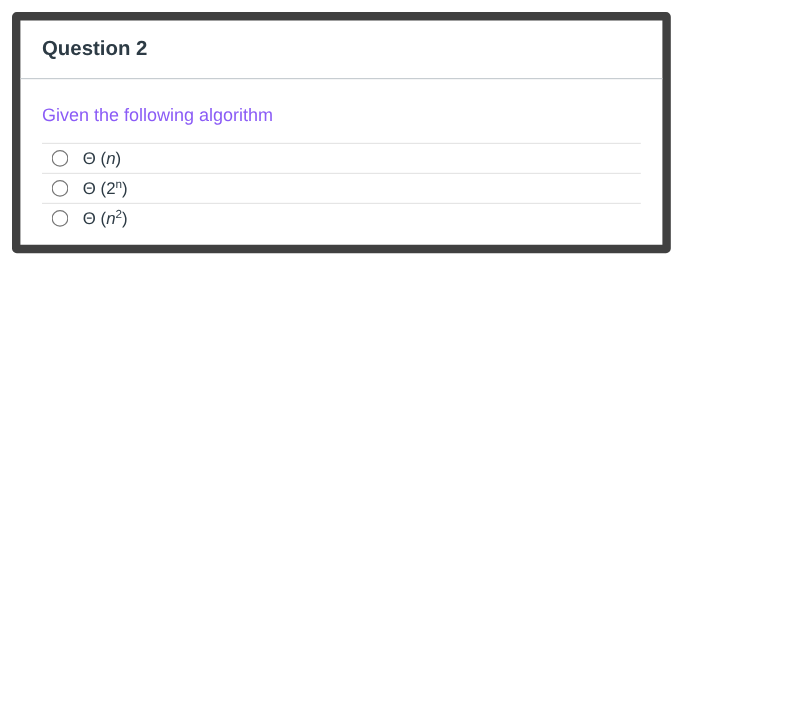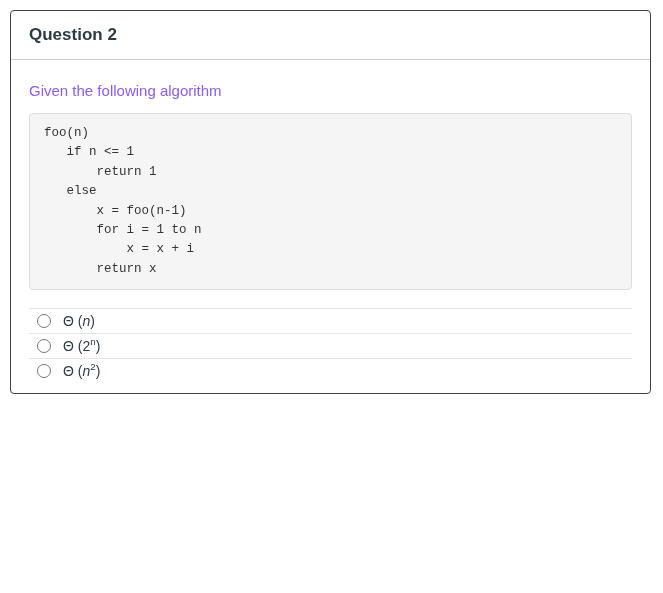--- a/index.html
+++ b/index.html
@@ -4,23 +4,23 @@
 <style>
   body {
     margin: 0;
     padding: 10px;
     font-family: "Helvetica Neue", Helvetica, Arial, sans-serif;
     color: #2d3b45;
     background: #fff;
     font-size: 15px;
   }
   .question-card {
-    border: 1px solid #404040;
+    border: 7px solid #404040;
     border-radius: 4px;
-    width: 641px;
+    width: 549px;
     box-sizing: border-box;
   }
   .question-header {
     border-bottom: 1px solid #c7cdd1;
     padding: 14px 18px;
     font-weight: 700;
     font-size: 17px;
     color: #2d3b45;
   }
   .question-body {
@@ -82,28 +82,20 @@
 </style>
 </head>
 <body>
 
 <div class="question-card">
   <div class="question-header">
     <span>Question 2</span>
   </div>
   <div class="question-body">
     <div class="prompt-text">Given the following algorithm</div>
-    <div class="code-block">foo(n)
-   if n &lt;= 1
-       return 1
-   else
-       x = foo(n-1)
-       for i = 1 to n
-           x = x + i
-       return x</div>
 
     <div class="options">
 
       <label class="option-row">
         <input type="radio" name="q2" style="">
         <span class="option-label">
           <span>Θ </span><span>(</span><span class="italic">n</span><sup></sup><span>)</span>
         </span>
       </label>
 

